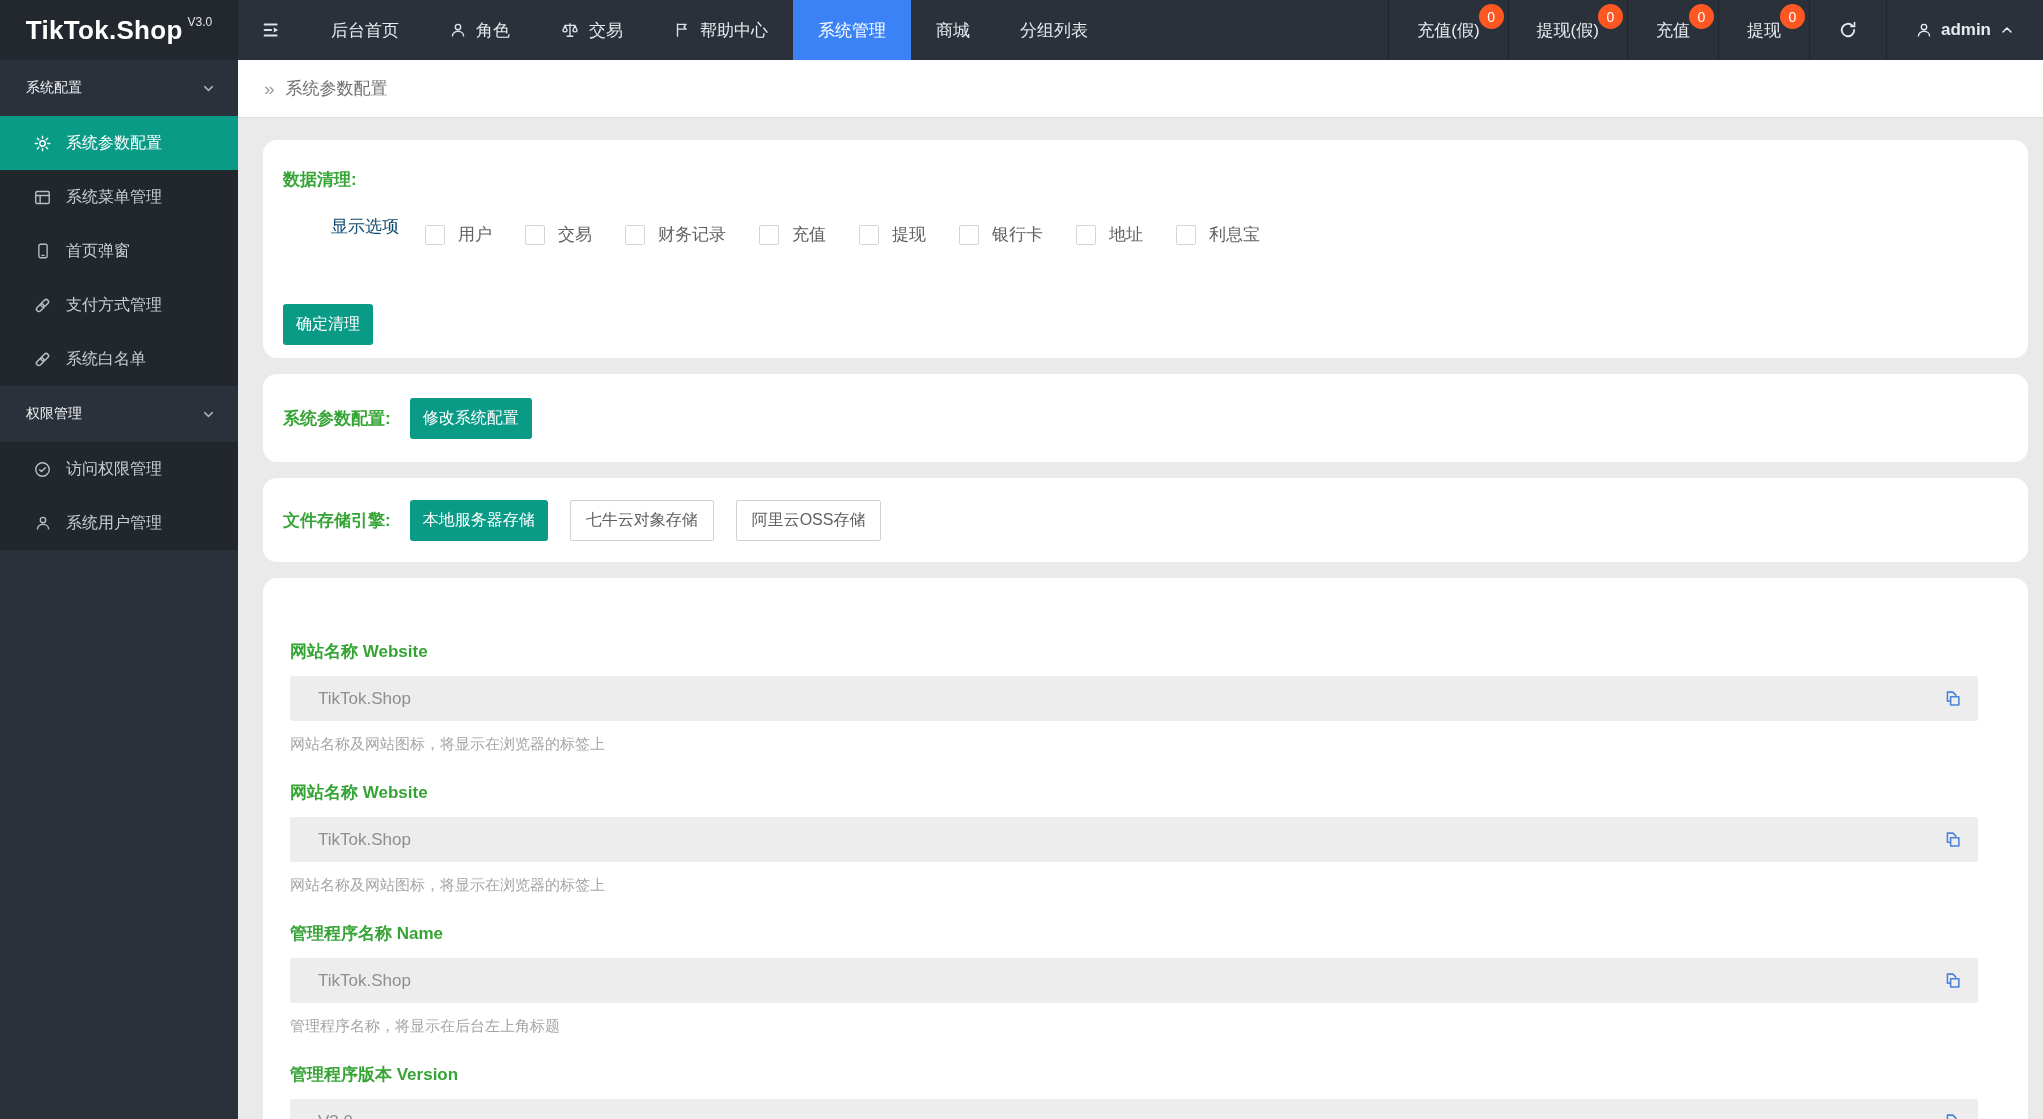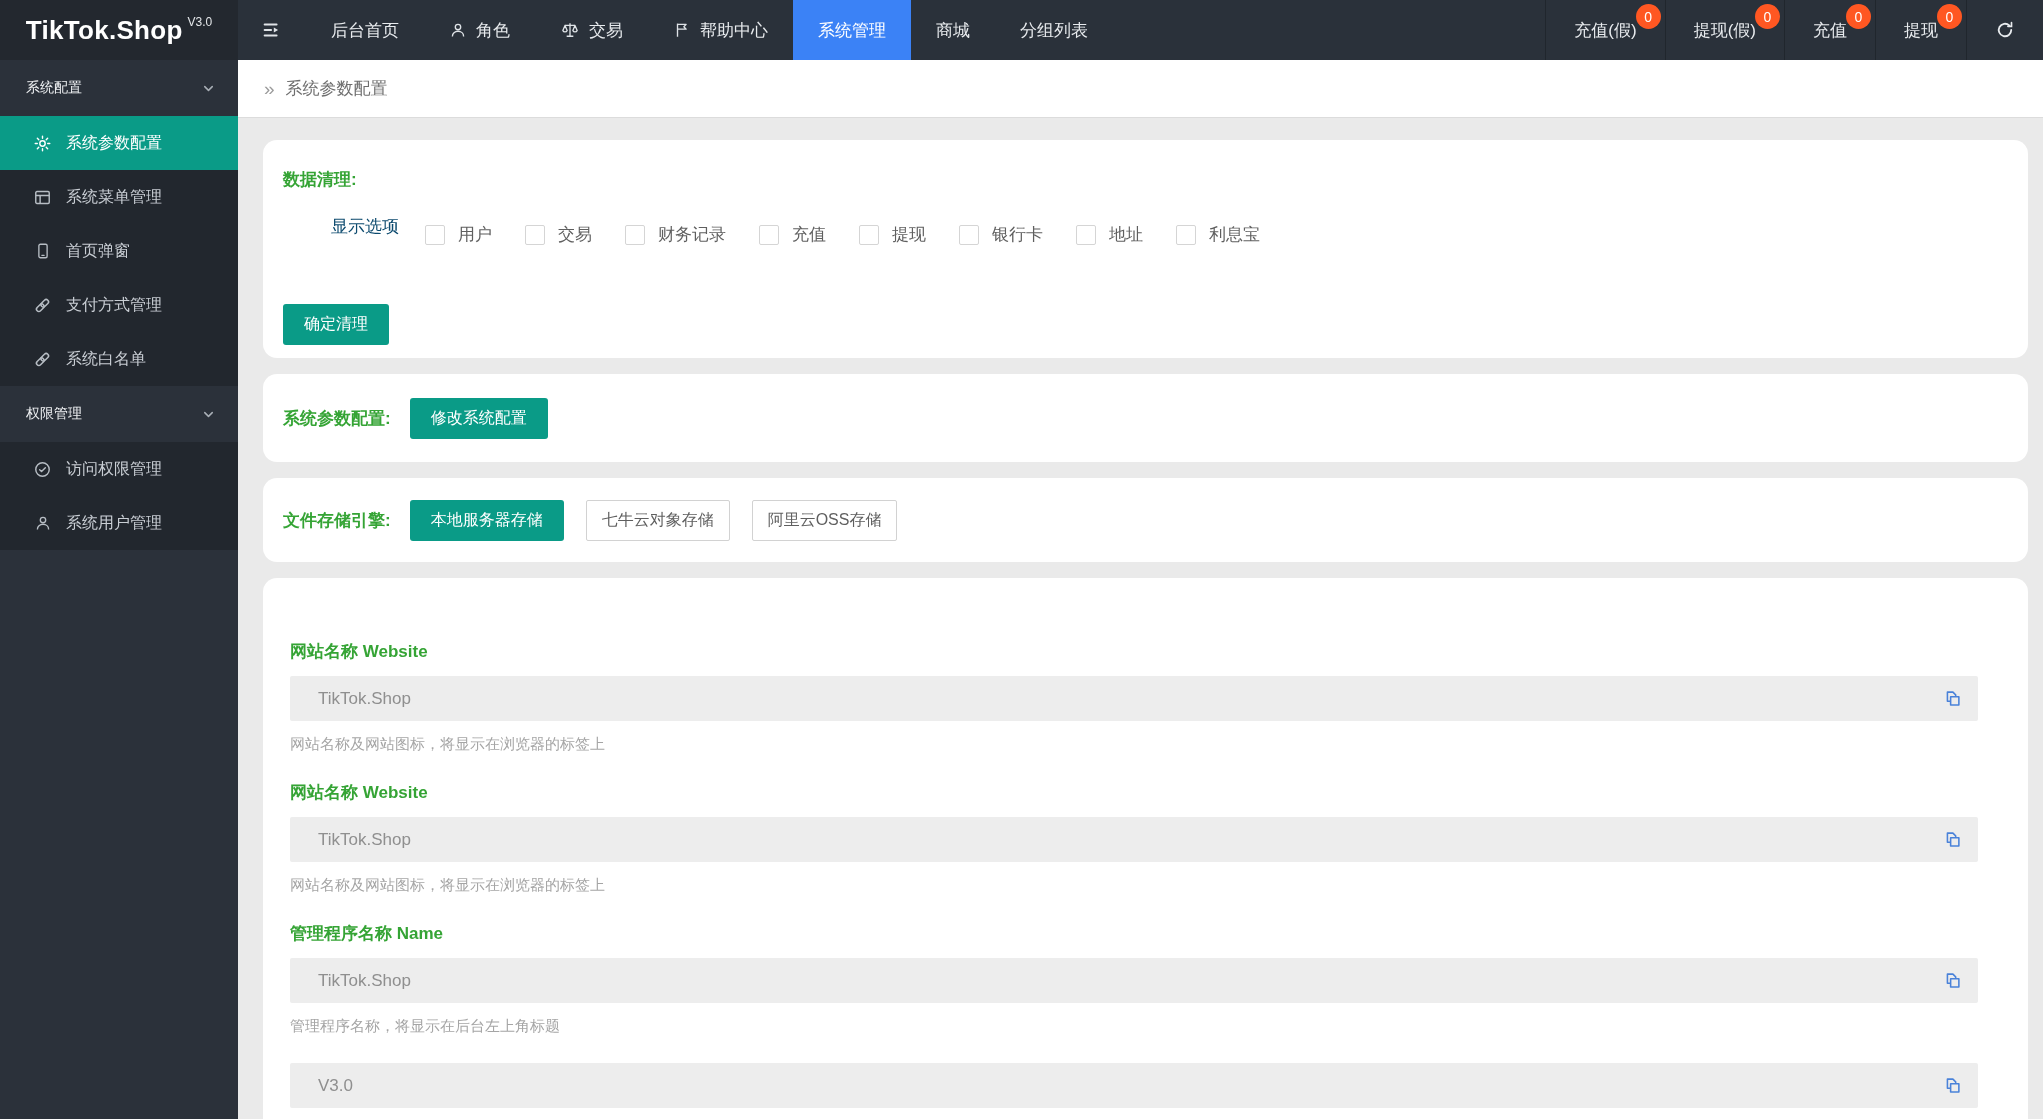--- a/index.html
+++ b/index.html
@@ -42,21 +42,21 @@
 
   .field-label { color:#35a435; font-weight:bold; font-size:17px; }
 
   .card-clean { height:218px; padding:28px 20px 0; }
   .check-row { display:flex; align-items:center; margin-top:24px; font-size:17px; color:#5f5f5f; }
   .opts-label { color:#0c4a6e; margin:0 26px 16px 48px; }
   .check-group { display:flex; align-items:center; margin-right:33px; cursor:pointer; }
   .checkbox { width:20px; height:20px; border:1px solid #d5d5d5; border-radius:2px; background:#fff; margin-right:13px; flex:none; }
 
   .btn { border:none; border-radius:3px; font-size:16px; cursor:pointer; font-family:inherit; white-space:nowrap; }
-  .btn.teal { background:#0a9b87; color:#fff; padding:10px 21px; }
+  .btn.teal { background:#0a9b87; color:#fff; padding:10px 13px; }
   .btn.ghost { background:#fff; color:#5f5f5f; border:1px solid #d2d2d2; border-radius:2px; padding:9px 15px; }
   .card-clean .btn { margin-top:50px; }
 
   .card-inline { height:88px; display:flex; align-items:center; padding:0 20px; }
   .card-inline .field-label { margin-right:19px; }
   .card-storage { height:84px; }
   .card-storage .btn { margin-right:22px; }
 
   .card-form { padding:62px 50px 40px 27px; min-height:720px; margin-bottom:0; }
   .form-field .f-label { color:#35a435; font-weight:bold; font-size:17px; }
@@ -142,20 +142,34 @@
       </div>
       <div class="nav-item">
         <span>提现</span>
         <span class="badge">0</span>
       </div>
       <div class="nav-item">
         <span>
           <svg width="20" height="20" viewBox="0 0 24 24" fill="none" stroke="currentColor" stroke-width="2.2" stroke-linecap="round">
             <path d="M19.5 12a7.5 7.5 0 1 1-2.4-5.5"></path>
               <path d="M19.8 3.2v4.4h-4.4" stroke-width="2"></path>
+          </svg>
+        </span>
+      </div>
+      <div class="nav-item user-item">
+        <span>
+          <svg width="18" height="18" viewBox="0 0 24 24" fill="none" stroke="currentColor" stroke-width="1.8">
+            <circle cx="12" cy="8" r="3.6"></circle>
+              <path d="M4.5 20.5c0-4.1 3.3-6.8 7.5-6.8s7.5 2.7 7.5 6.8"></path>
+          </svg>
+        </span>
+        <span>admin</span>
+        <span>
+          <svg width="16" height="16" viewBox="0 0 24 24" fill="none" stroke="currentColor" stroke-width="2.4" stroke-linecap="round" stroke-linejoin="round">
+            <path d="M6 15l6-6 6 6"></path>
           </svg>
         </span>
       </div>
     </div>
   </header>
 
   <aside class="sidebar">
     <div class="section-title">
       <span>系统配置</span>
       <span class="chev">
@@ -343,20 +357,21 @@
               <svg width="22" height="22" viewBox="0 0 24 24" fill="none" stroke="currentColor" stroke-width="1.7" stroke-linejoin="round">
                 <path d="M7 4.5h6l3 3v7H7z"></path>
                   <rect x="10.5" y="9.5" width="9" height="9" fill="#ededed"></rect>
               </svg>
             </span>
           </div>
           <div class="f-help">管理程序名称，将显示在后台左上角标题</div>
         </div>
 
         <div class="form-field">
+          <div class="f-label">管理程序版本 Version</div>
           <div class="input-box">
             <span class="input-value">V3.0</span>
             <span class="copy-btn">
               <svg width="22" height="22" viewBox="0 0 24 24" fill="none" stroke="currentColor" stroke-width="1.7" stroke-linejoin="round">
                 <path d="M7 4.5h6l3 3v7H7z"></path>
                   <rect x="10.5" y="9.5" width="9" height="9" fill="#ededed"></rect>
               </svg>
             </span>
           </div>
 

